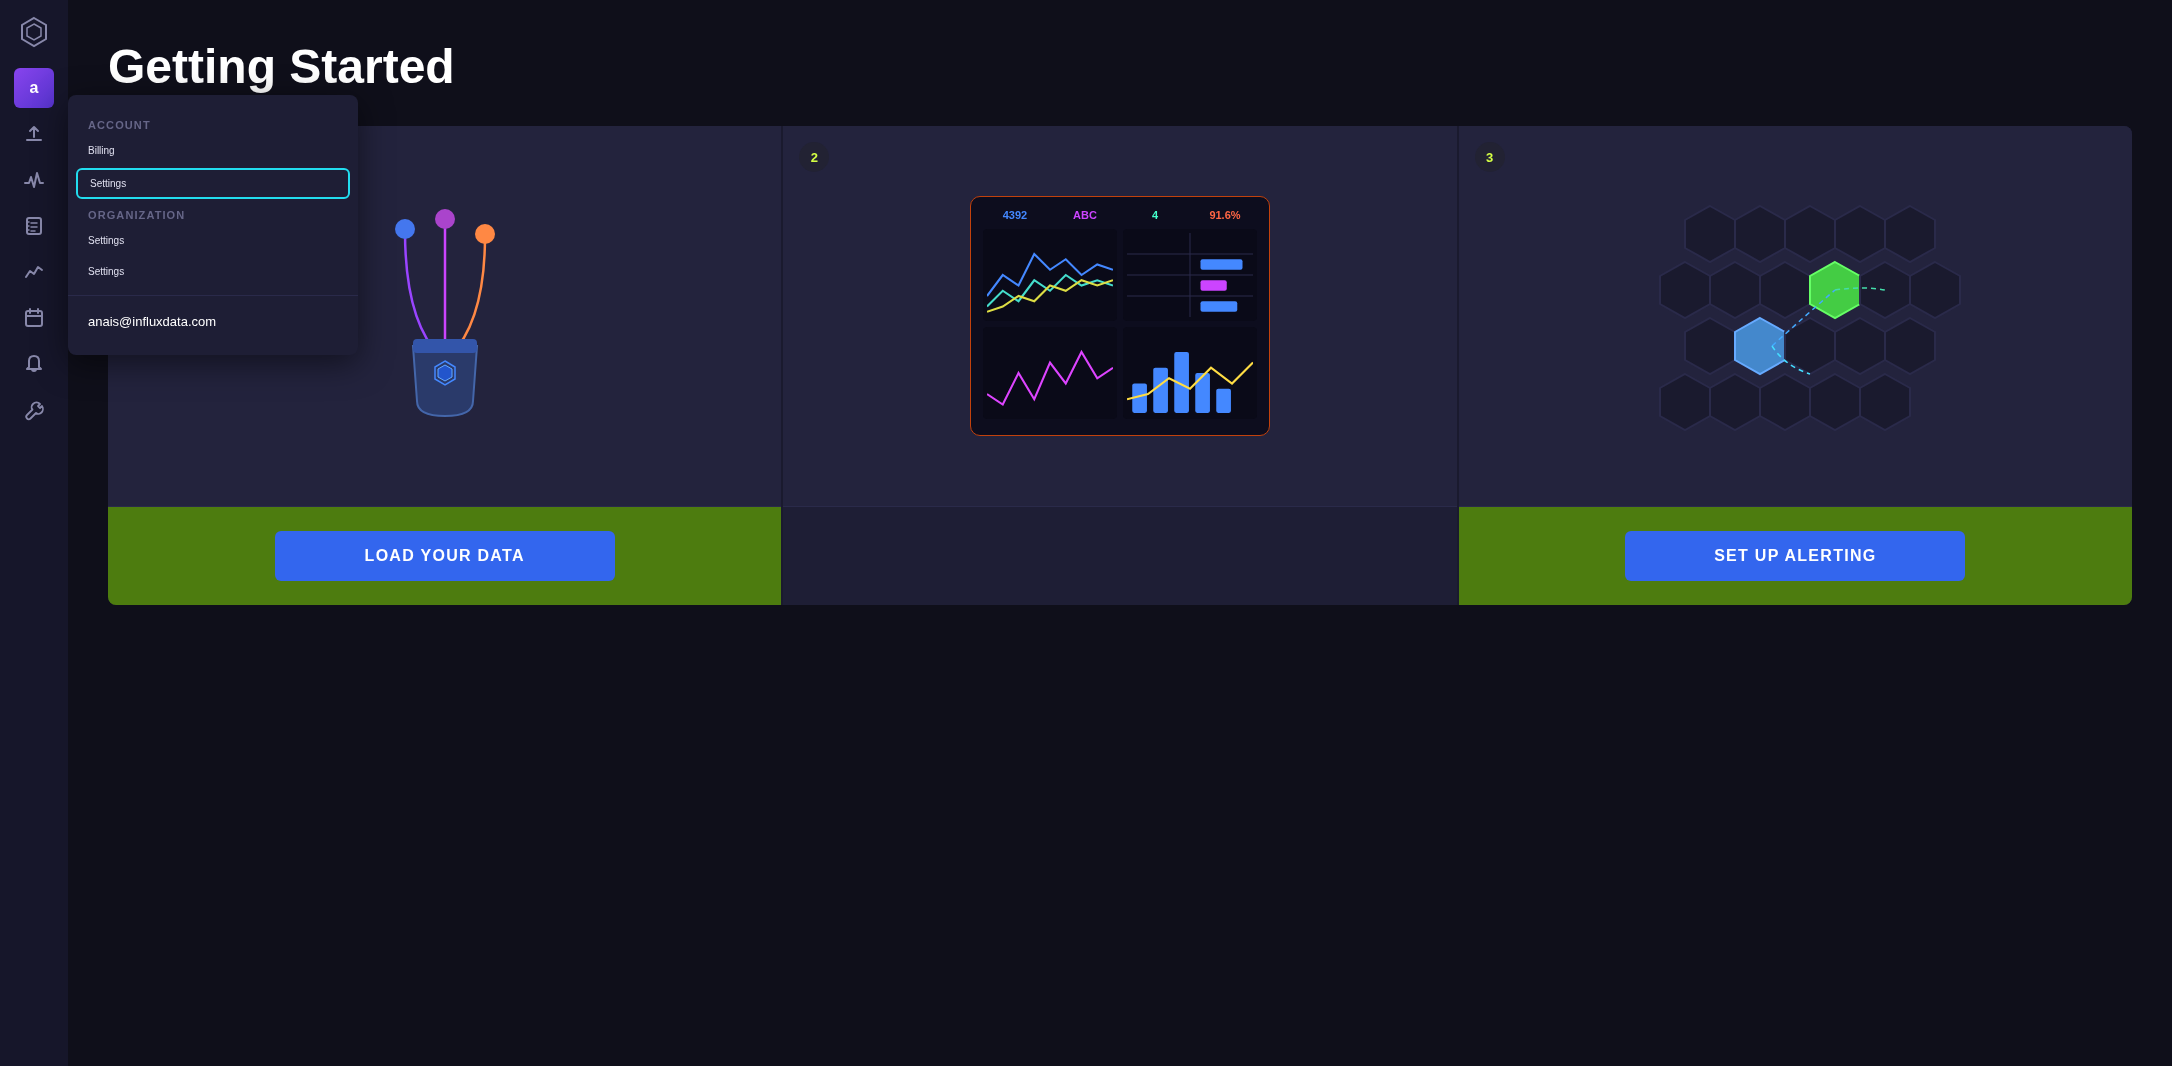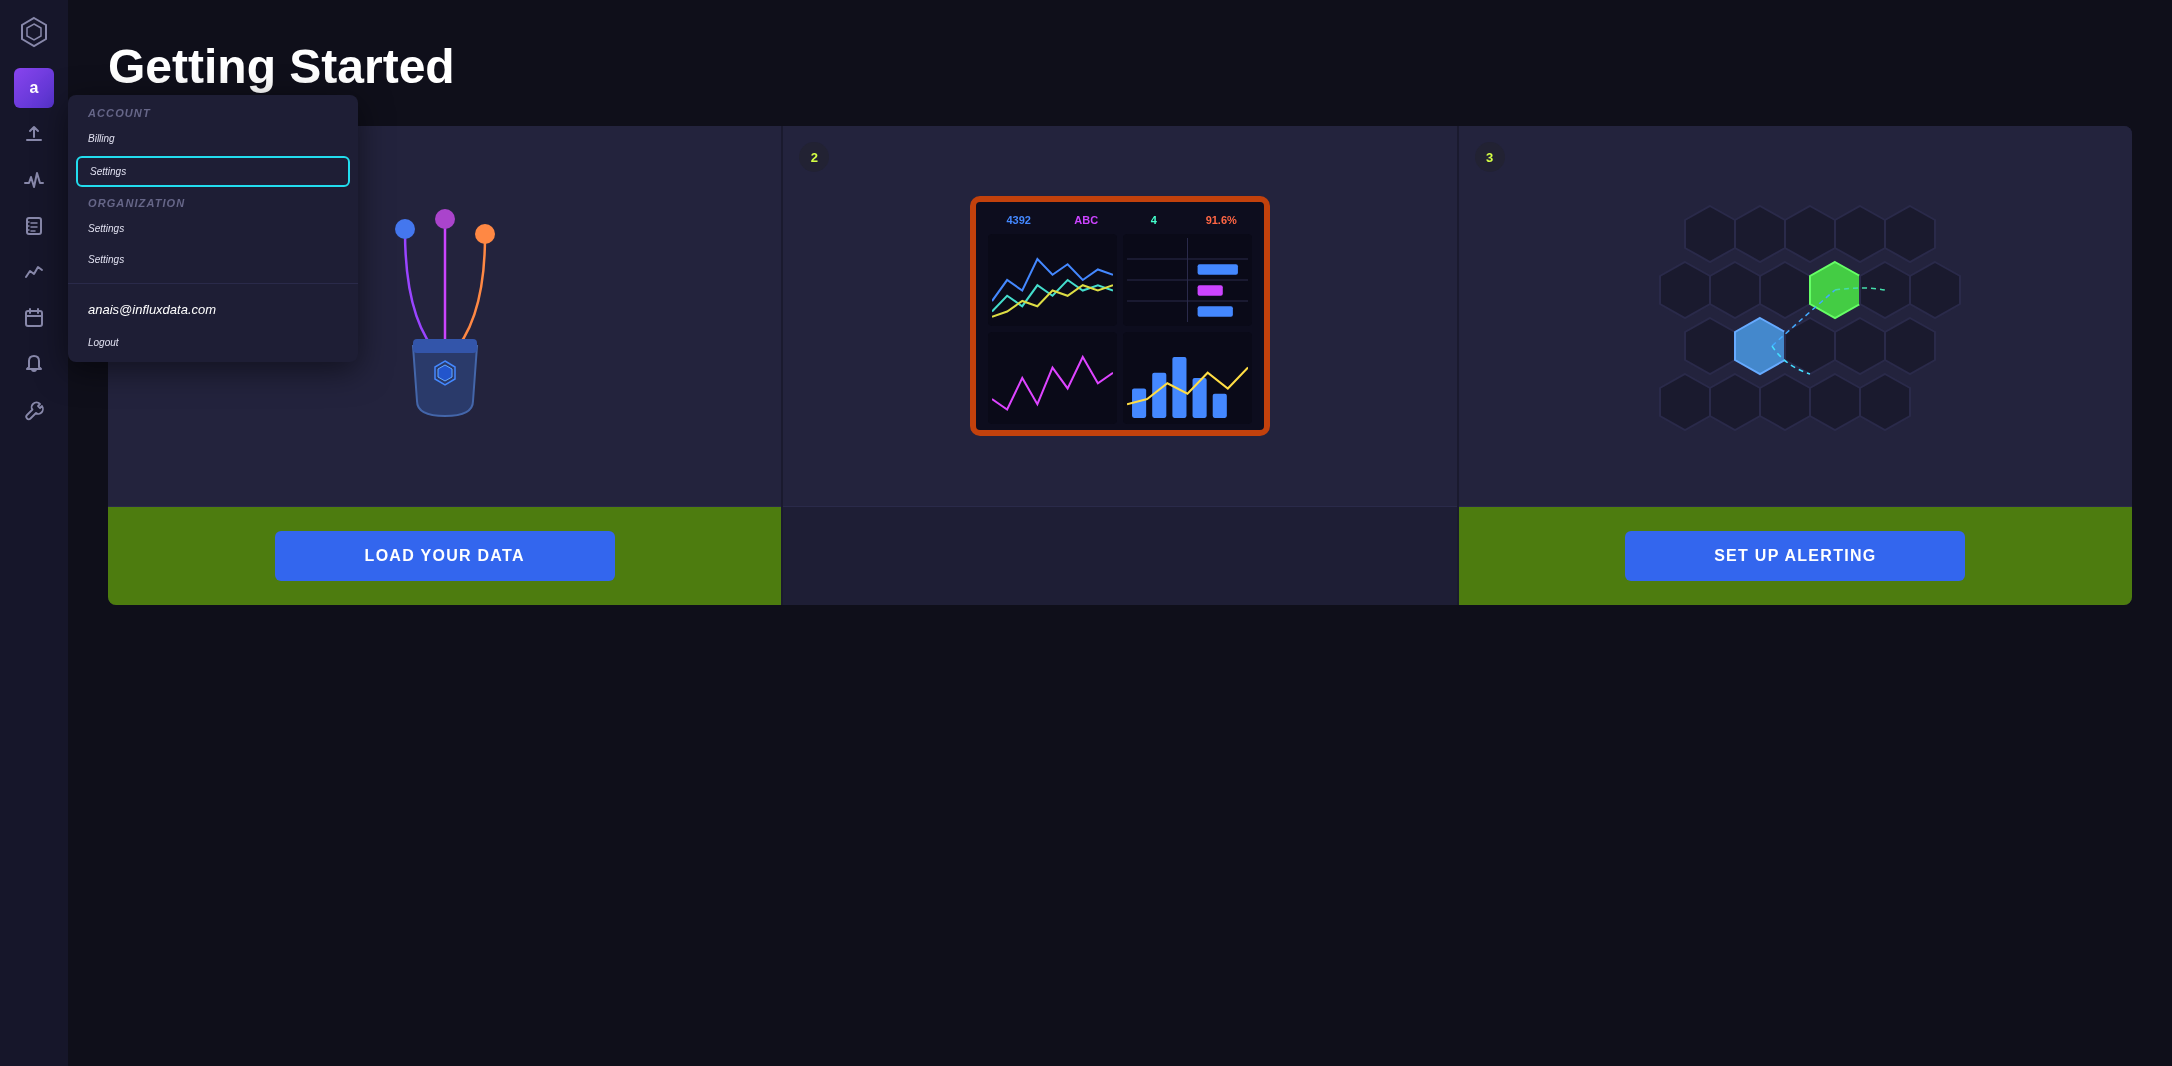--- a/index.html
+++ b/index.html
@@ -52,24 +52,23 @@
     }
 
     
     .dropdown-menu {
       position: absolute;
       left: 68px;
       top: 95px;
       width: 290px;
       background: #1e1e35;
       border-radius: 8px;
-      padding: 4px 0;
+      padding: 16px 0;
       z-index: 100;
       box-shadow: 0 8px 32px rgba(0,0,0,0.5);
-      font-style: italic;
     }
     .dropdown-section-label {
       color: #666688;
       font-size: 11px;
       font-weight: 700;
       letter-spacing: 0.1em;
       padding: 8px 20px 4px;
       text-transform: uppercase;
     }
     .dropdown-item {
@@ -265,21 +264,20 @@
   <a class="dropdown-item">Billing</a>
   <a class="dropdown-item settings-highlight" style="border: 2px solid #22ddee; border-radius: 6px; margin: 2px 8px; display: block;">Settings</a>
 
   <div class="dropdown-section-label">ORGANIZATION</div>
   <a class="dropdown-item">Settings</a>
   <a class="dropdown-item">Settings</a>
 
   <div class="dropdown-divider"></div>
 
   <a class="dropdown-item email-item">anais@influxdata.com</a>
-  <a class="dropdown-item">Logout</a>
 </div>
 
 <div class="main-content">
   <h1 class="page-title">Getting Started</h1>
 
   <div class="cards-container">
 
     <div class="card">
       <div class="card-illustration">
         <div class="step-badge">1</div>
@@ -304,21 +302,21 @@
       <div class="card-divider"></div>
       <div class="card-action">
         <button class="card-btn">LOAD YOUR DATA</button>
       </div>
     </div>
 
     <div class="card">
       <div class="card-illustration">
         <div class="step-badge">2</div>
 
-        <div style="background:#0d0d1e; border-radius:10px; width:300px; height:240px; padding:12px; border:6px solid #c2410c;">
+        <div style="background:#0d0d1e; border-radius:10px; width:300px; height:240px; padding:12px; border:1px solid #c2410c;">
 
           <div style="display:grid; grid-template-columns:repeat(4,1fr); gap:6px; margin-bottom:8px;">
             <div style="text-align:center; font-size:11px; font-weight:700; color:#4488ff;">4392</div>
             <div style="text-align:center; font-size:11px; font-weight:700; color:#cc44ff;">ABC</div>
             <div style="text-align:center; font-size:11px; font-weight:700; color:#44ffcc;">4</div>
             <div style="text-align:center; font-size:11px; font-weight:700; color:#ff6644;">91.6%</div>
           </div>
 
           <div style="display:grid; grid-template-columns:1fr 1fr; grid-template-rows:1fr 1fr; gap:6px; height:190px;">
 

